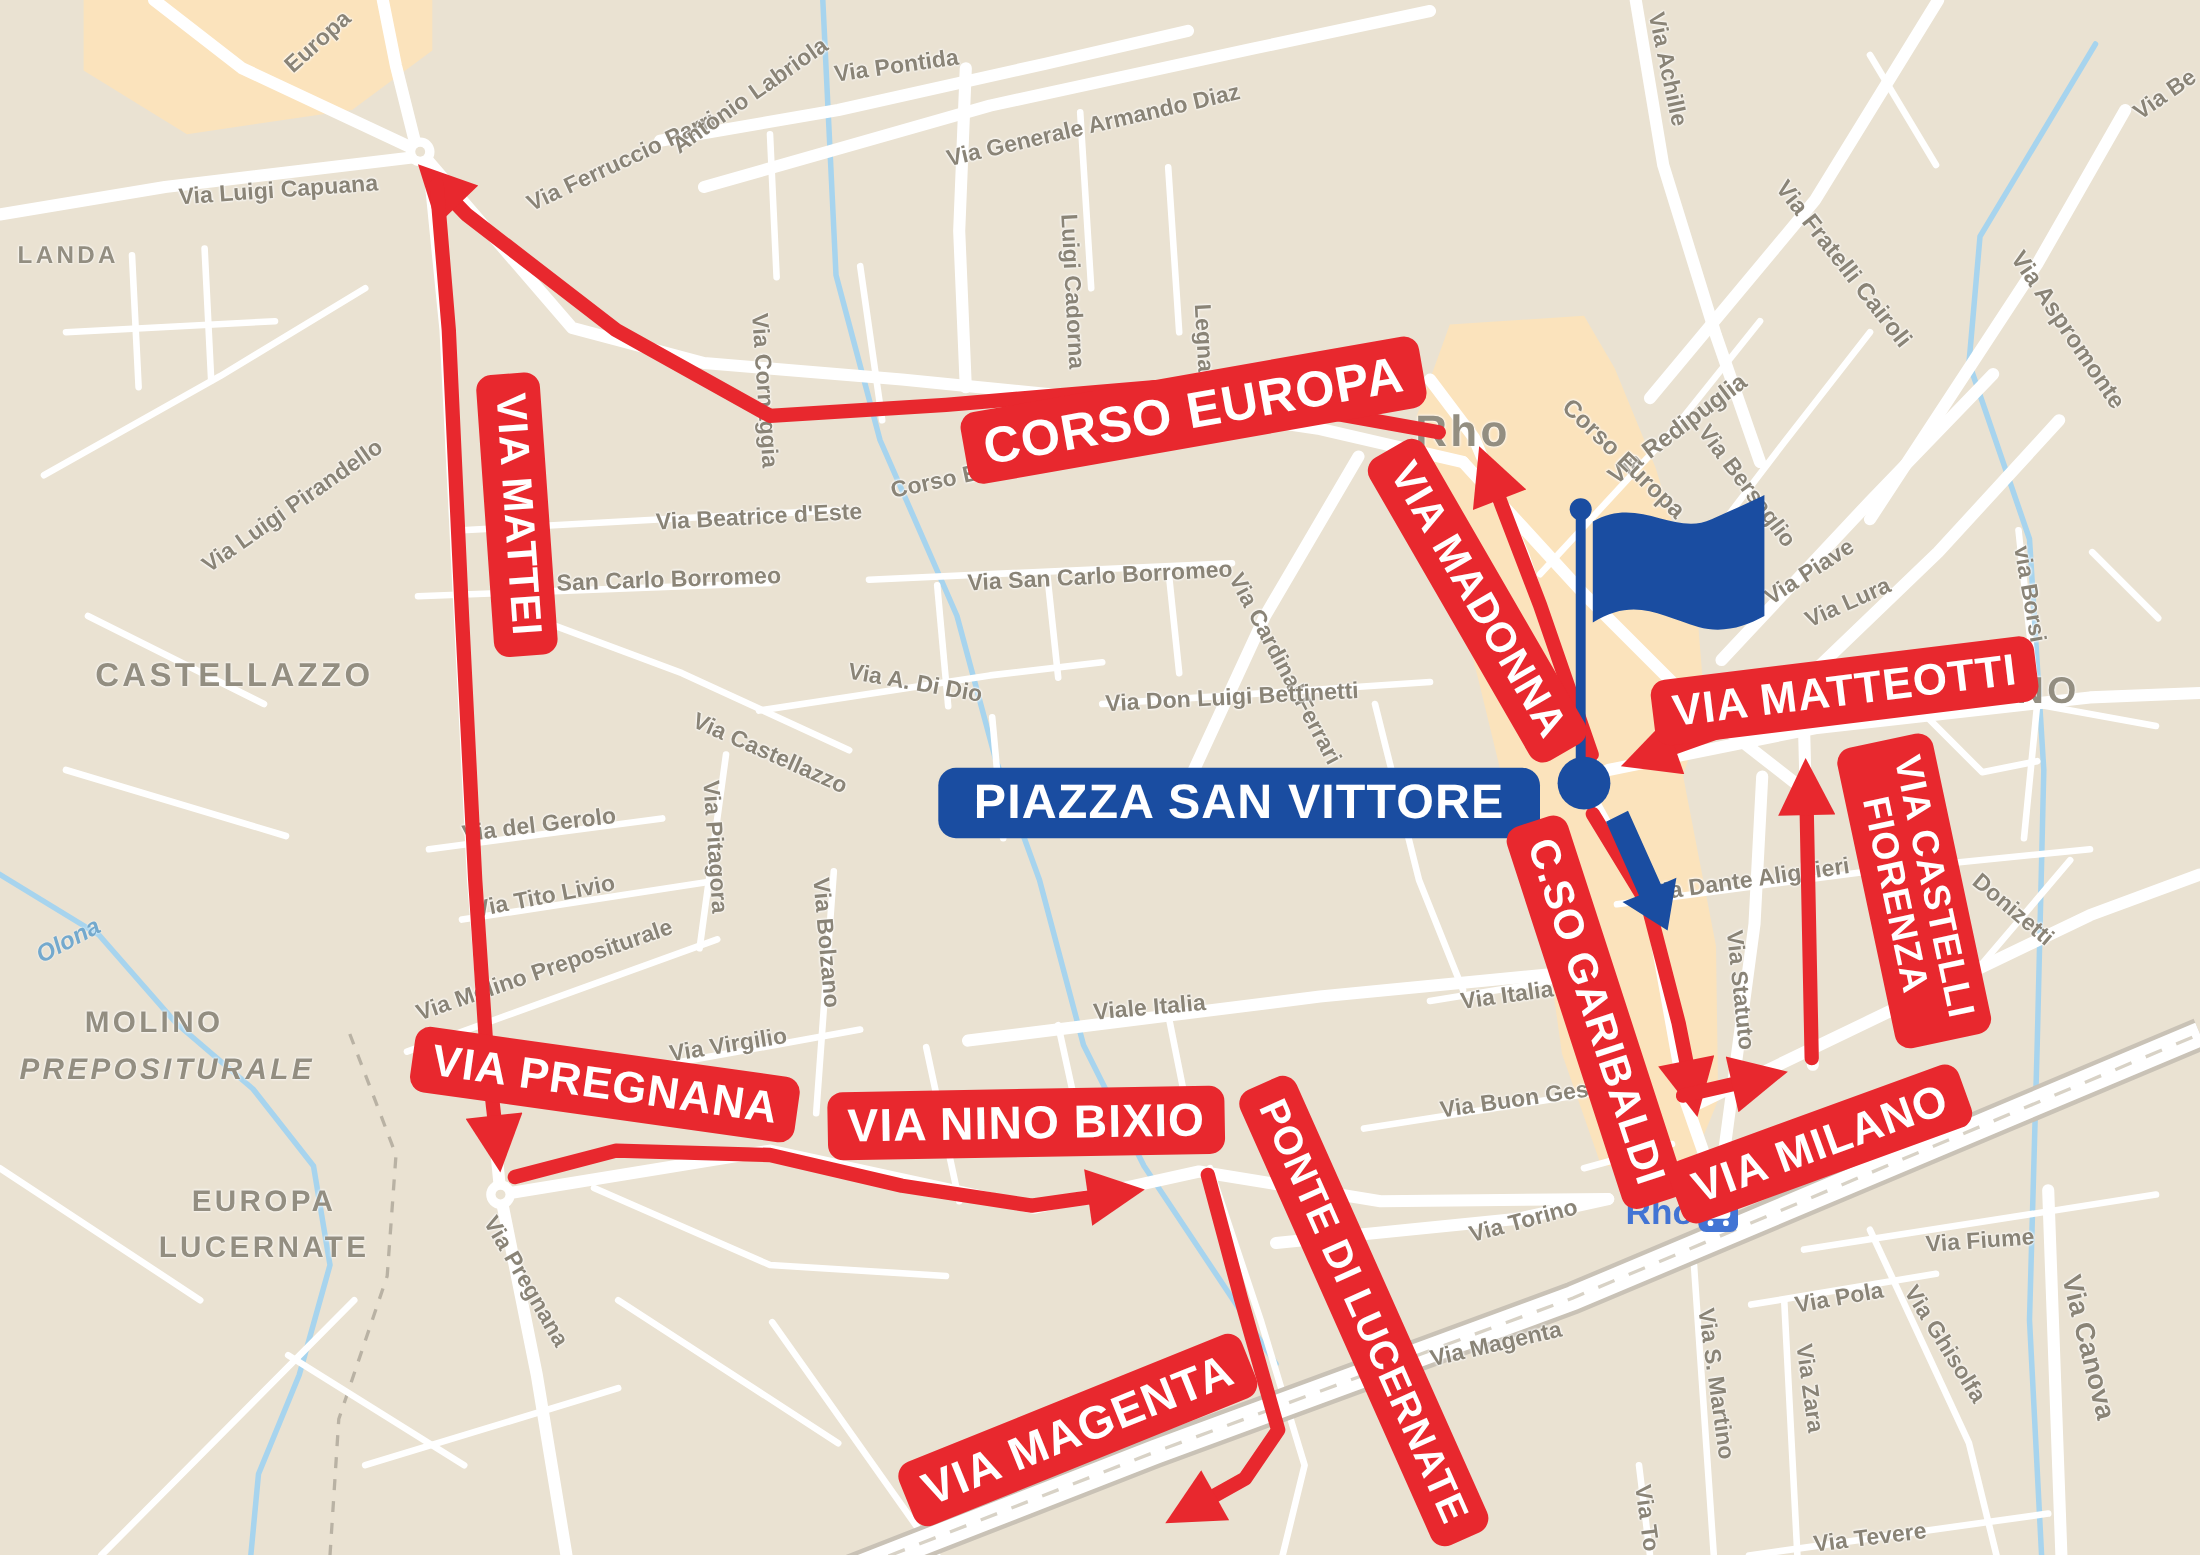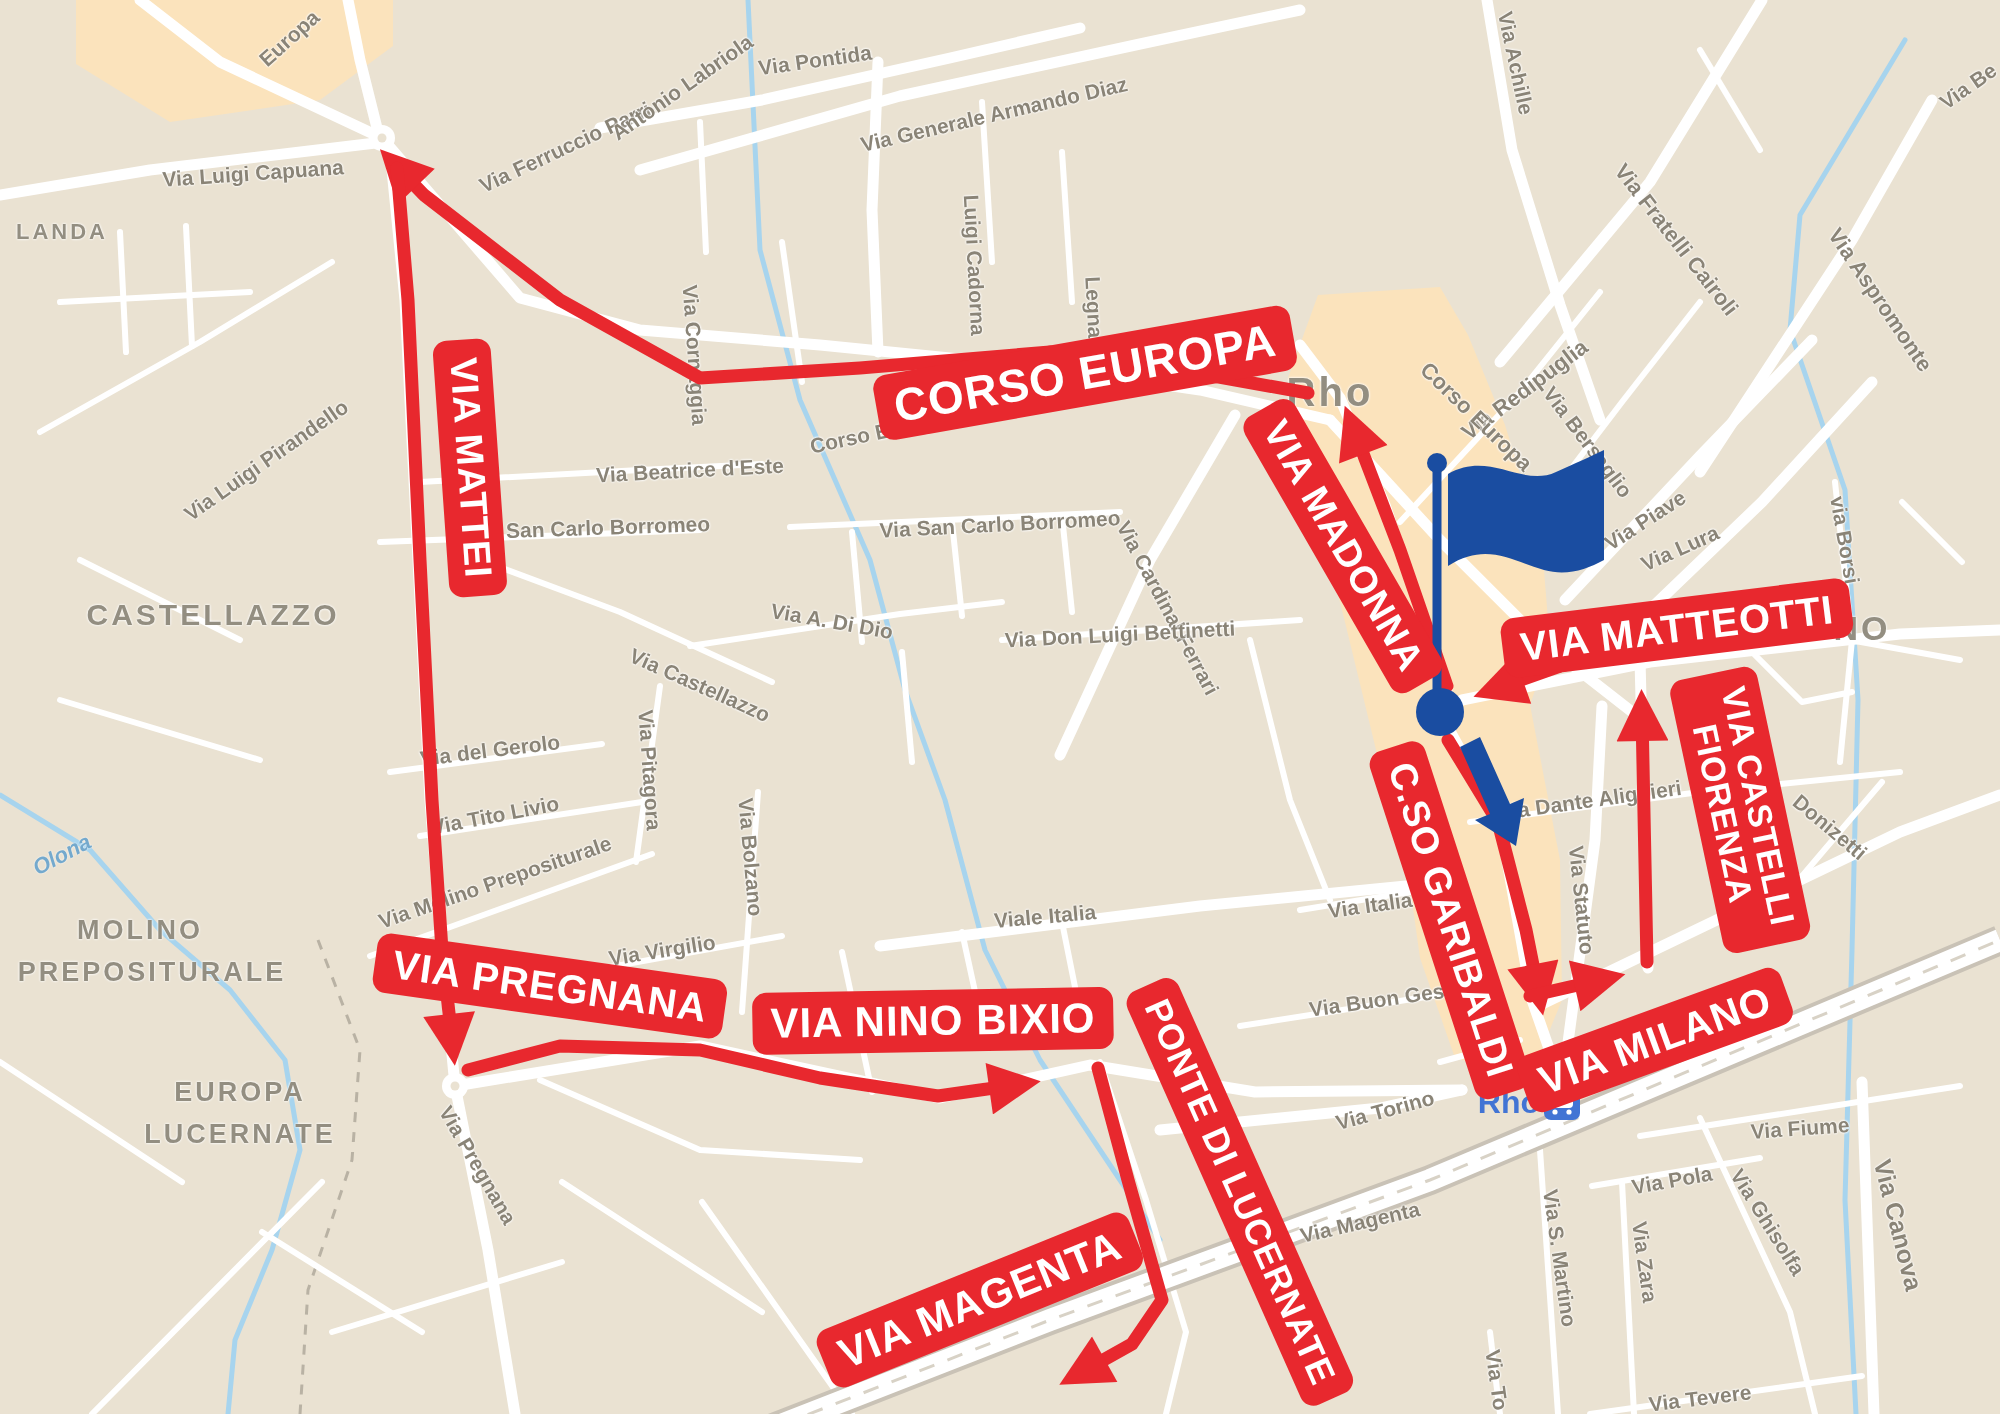--- a/index.html
+++ b/index.html
@@ -172,21 +172,21 @@
       <div class="glab" style="font-size: 21px; left: 1845px; top: 540px; transform: translate(-50%, -50%) rotate(80deg);">via Borsi</div>
       <div class="glab" style="font-size: 21px; left: 1588px; top: 442px; transform: translate(-50%, -50%) rotate(53deg);">Via Bersaglio</div>
       <div class="glab" style="font-size: 21px; left: 1830px; top: 827px; transform: translate(-50%, -50%) rotate(40deg);">Donizetti</div>
       <div class="glab" style="font-size: 21px; left: 1590px; top: 800px; transform: translate(-50%, -50%) rotate(-8deg);">Via Dante Alighieri</div>
       <div class="glab" style="font-size: 21px; left: 1582px; top: 900px; transform: translate(-50%, -50%) rotate(84deg);">Via Statuto</div>
       <div class="glab" style="font-size: 21px; left: 1968px; top: 86px; transform: translate(-50%, -50%) rotate(-35deg);">Via Be</div>
       <div class="glab" style="font-size: 21px; left: 1497px; top: 1380px; transform: translate(-50%, -50%) rotate(82deg);">Via To</div>
       <div class="dlab" style="font-size: 22px; left: 62px; top: 232px; transform: translate(-50%, -50%) rotate(0deg);">LANDA</div>
       <div class="dlab" style="font-size: 30px; left: 213px; top: 615px; transform: translate(-50%, -50%) rotate(0deg);">CASTELLAZZO</div>
       <div class="dlab" style="font-size: 27px; left: 140px; top: 930px; transform: translate(-50%, -50%) rotate(0deg); text-align: right;">MOLINO</div>
-      <div class="dlab" style="font-size: 27px; left: 152px; top: 972px; transform: translate(-50%, -50%) rotate(0deg);">PREPOSITURALE</div>
+      <div class="dlab" style="font-size: 27px; left: 152px; top: 972px; transform: translate(-50%, -50%) rotate(0deg); font-style: italic;">PREPOSITURALE</div>
       <div class="dlab" style="font-size: 27px; left: 240px; top: 1092px; transform: translate(-50%, -50%) rotate(0deg);">EUROPA</div>
       <div class="dlab" style="font-size: 27px; left: 240px; top: 1134px; transform: translate(-50%, -50%) rotate(0deg);">LUCERNATE</div>
       <div class="dlab" style="font-size: 34px; left: 1862px; top: 628px; transform: translate(-50%, -50%) rotate(0deg);">NO</div>
       <div class="dlab" style="font-size: 40px; left: 1330px; top: 392px; transform: translate(-50%, -50%) rotate(0deg);">Rho</div>
       <div class="wlab" style="font-size: 22px; left: 62px; top: 855px; transform: translate(-50%, -50%) rotate(-28deg);">Olona</div>
     </div>
   <svg id="vec2" class="lyr" viewBox="0 0 2000 1414">
     <defs>
       <marker id="ah" viewBox="0 0 10 10" refX="5" refY="5" markerWidth="4.4" markerHeight="4" orient="auto-start-reverse" markerUnits="strokeWidth">
         <path d="M0,0 L10,5 L0,10 z" fill="#e8282e"></path>
@@ -208,20 +208,21 @@
       <circle cx="1440" cy="712" r="24" fill="#1a4da1"></circle>
       <text x="1540" y="1113" text-anchor="end" font-size="32" font-weight="bold" fill="#4274d4" font-family="&quot;Liberation Sans&quot;,sans-serif">Rho</text>
       <rect x="1544" y="1082" width="36" height="38" rx="7" fill="#4274d4"></rect>
       <rect x="1551" y="1088" width="22" height="20" rx="4" fill="#ffffff"></rect>
       <rect x="1554" y="1091" width="6.5" height="7" fill="#4274d4"></rect>
       <rect x="1563.5" y="1091" width="6.5" height="7" fill="#4274d4"></rect>
       <circle cx="1555" cy="1112" r="2.6" fill="#ffffff"></circle>
       <circle cx="1569" cy="1112" r="2.6" fill="#ffffff"></circle>
     </svg>
   <div id="redlabels" class="lyr">
+    <div id="piazza" style="left: 853px; top: 698px; width: 547px; height: 64px; font-size: 44px;">PIAZZA SAN VITTORE</div>
   <div class="rlab" style="font-size: 46px; left: 1085px; top: 373px; transform: translate(-50%, -50%) rotate(-10deg);"><span>CORSO EUROPA</span></div>
       <div class="rlab" style="font-size: 38px; left: 470px; top: 468px; transform: translate(-50%, -50%) rotate(86deg);"><span>VIA MATTEI</span></div>
       <div class="rlab" style="font-size: 38px; left: 1343px; top: 546px; transform: translate(-50%, -50%) rotate(60deg);"><span>VIA MADONNA</span></div>
       <div class="rlab" style="font-size: 40px; left: 1677px; top: 628px; transform: translate(-50%, -50%) rotate(-7deg);"><span>VIA MATTEOTTI</span></div>
       <div class="rlab" style="font-size: 34px; left: 1740px; top: 810px; transform: translate(-50%, -50%) rotate(78deg);"><span>VIA CASTELLI</span><span class="l2">FIORENZA</span></div>
       <div class="rlab" style="font-size: 38px; left: 1450px; top: 920px; transform: translate(-50%, -50%) rotate(72deg);"><span>C.SO GARIBALDI</span></div>
       <div class="rlab" style="font-size: 40px; left: 1655px; top: 1040px; transform: translate(-50%, -50%) rotate(-20deg);"><span>VIA MILANO</span></div>
       <div class="rlab" style="font-size: 40px; left: 550px; top: 986px; transform: translate(-50%, -50%) rotate(8deg);"><span>VIA PREGNANA</span></div>
       <div class="rlab" style="font-size: 42px; left: 933px; top: 1021px; transform: translate(-50%, -50%) rotate(-1deg);"><span>VIA NINO BIXIO</span></div>
       <div class="rlab" style="font-size: 42px; left: 980px; top: 1300px; transform: translate(-50%, -50%) rotate(-22deg);"><span>VIA MAGENTA</span></div>

